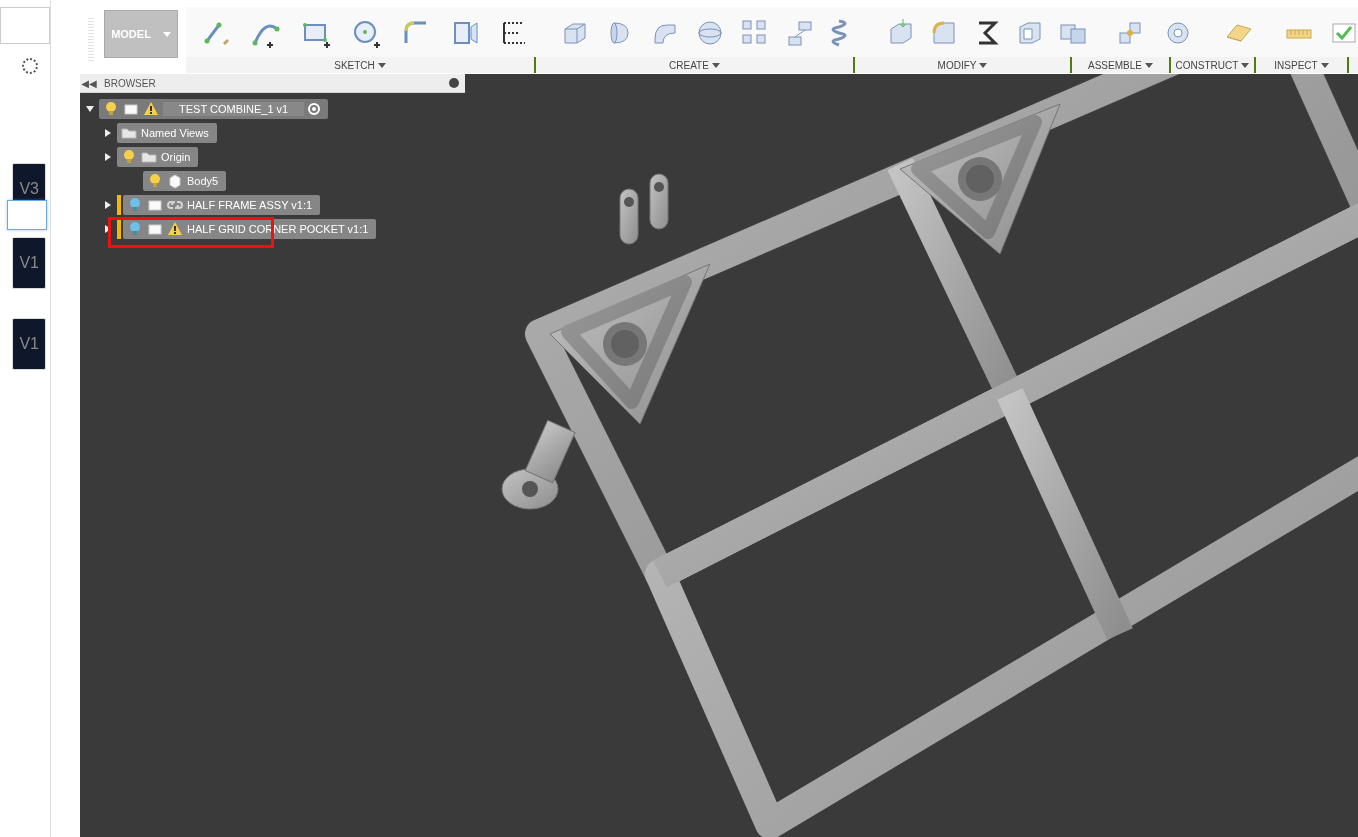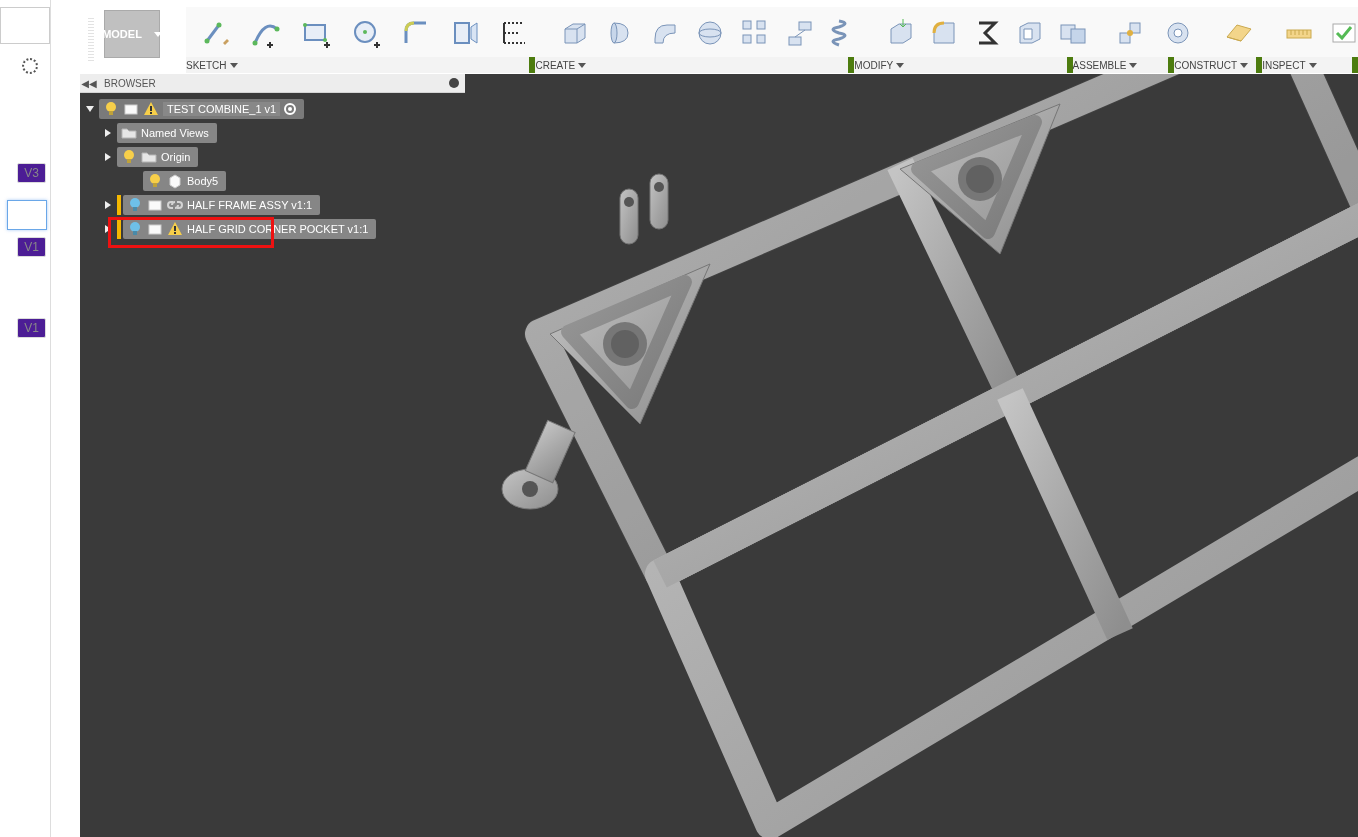--- a/index.html
+++ b/index.html
@@ -40,26 +40,26 @@
     justify-content: flex-end;
   }
   .gear {
     width: 16px; height: 16px;
     border: 2px dotted #555;
     border-radius: 50%;
     box-sizing: border-box;
   }
   .version-badge {
     display: inline-block;
-    background: #4c1d95;
+    background: #0f172a;
     color: #888;
     border: 1px solid #dcdcdc;
     border-radius: 2px;
-    padding: 2px 6px;
-    font-size: 12px;
+    padding: 16px 6px;
+    font-size: 16px;
     margin-right: 2px;
   }
   .selected-box {
     position: absolute;
     right: 3px;
     width: 38px;
     height: 28px;
     border: 1px solid #6aa7e8;
     box-shadow: 0 0 3px rgba(80,150,240,.5);
     background: #fff;
@@ -72,21 +72,21 @@
     height: 44px;
     background: repeating-linear-gradient(#cfcfcf, #cfcfcf 1px, transparent 1px, transparent 3px);
     opacity: .6;
   }
 
   
   .ws-button {
     position: absolute;
     left: 104px;
     top: 10px;
-    width: 56px;
+    width: 74px;
     height: 48px;
     background: #c0c0c0;
     color: #fff;
     font-size: 11px;
     font-weight: bold;
     display: flex;
     align-items: center;
     justify-content: center;
     gap: 12px;
     border: 1px solid #aaa;
@@ -144,24 +144,24 @@
     height: 16px;
     display: flex;
     align-items: center;
     background: #f3f3f3;
     font-size: 10px;
     color: #444;
   }
   .glabel {
     display: flex;
     align-items: center;
-    justify-content: flex-start;
+    justify-content: center;
     gap: 3px;
     height: 100%;
-    border-right: 6px solid #4d7c0f;
+    border-right: 2px solid #4d7c0f;
   }
 
   
   .viewport {
     position: absolute;
     left: 80px;
     right: 0;
     top: 74px;
     bottom: 0;
     background: #3a3a3a;
@@ -606,21 +606,21 @@
           <rect x="6" y="10" width="4" height="4" fill="#bfa23a"></rect>
         </svg>
       <svg class="icon16" viewBox="0 0 16 16">
           <rect x="2" y="4" width="12" height="9" class="cube-white"></rect>
         </svg>
       <svg class="icon16" viewBox="0 0 16 16">
           <path d="M8 1 L15 14 H1 Z" class="warning-tri"></path>
           <rect x="7" y="5" width="2" height="5" fill="#333"></rect>
           <rect x="7" y="11" width="2" height="2" fill="#333"></rect>
         </svg>
-      <span class="txt" style="background:#888;padding:1px 4px;">TEST COMBINE_1 v1</span>
+      <span class="txt" style="background:#888;padding:1px 16px;">TEST COMBINE_1 v1</span>
       <span class="radio"></span>
     </span>
   </div>
 
 
   <div class="tree-row indent-1">
     <span class="tri closed"></span>
     <span class="pill light">
       <svg class="icon16" viewBox="0 0 16 16">
           <path d="M1 4h5l2 2h7v7H1z" class="folder"></path>

